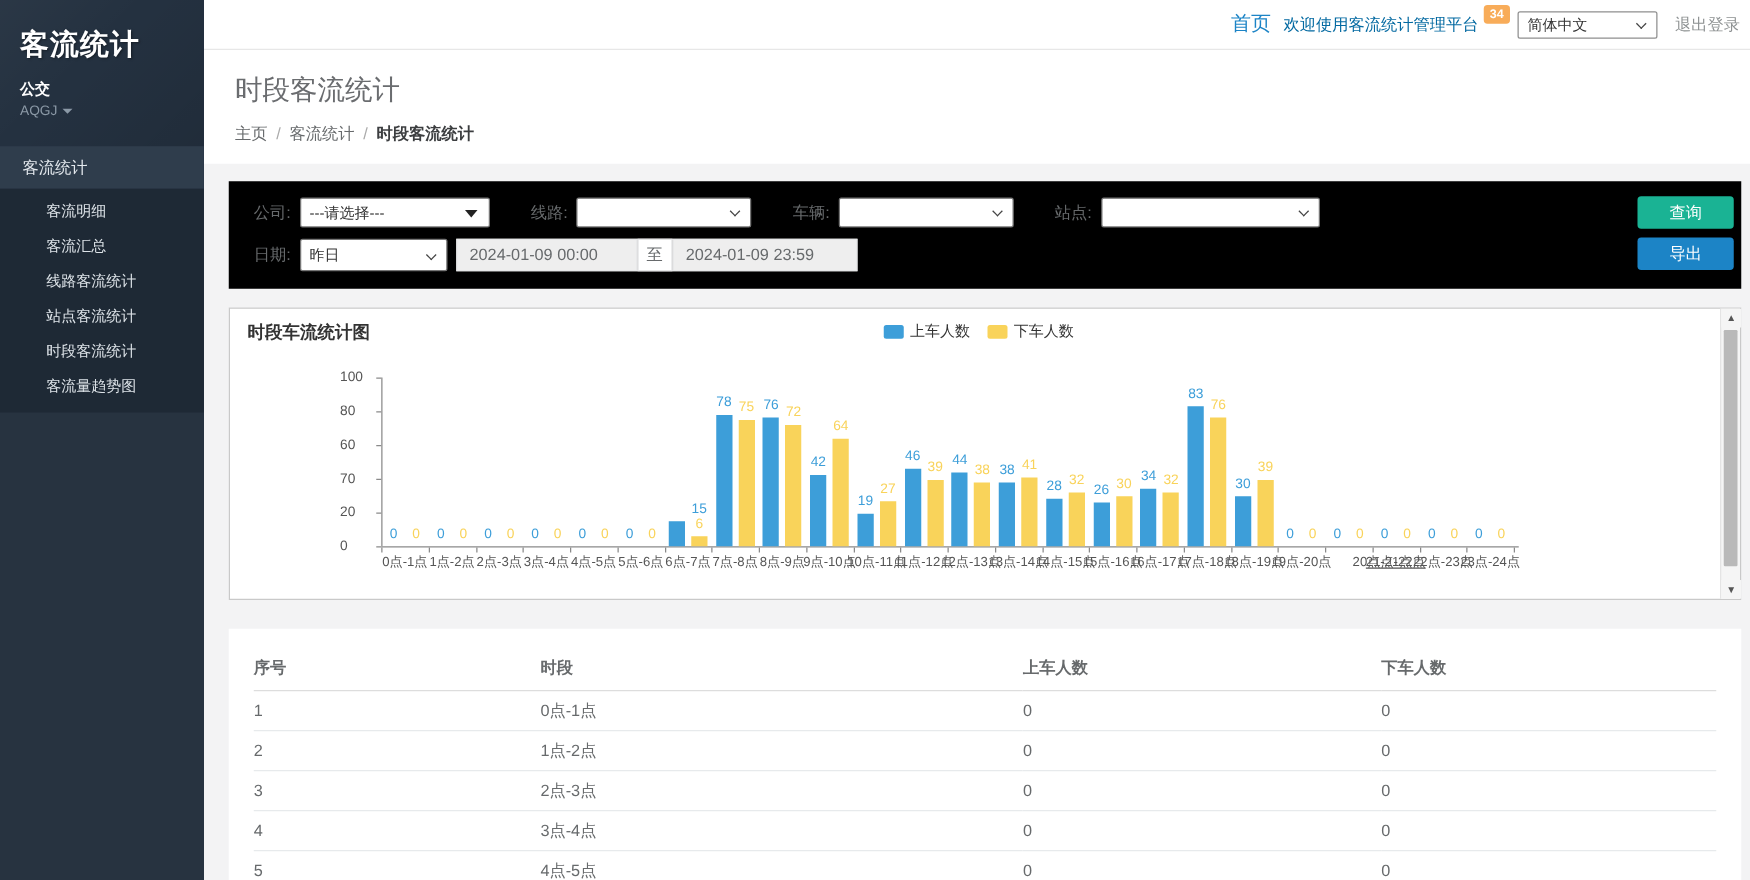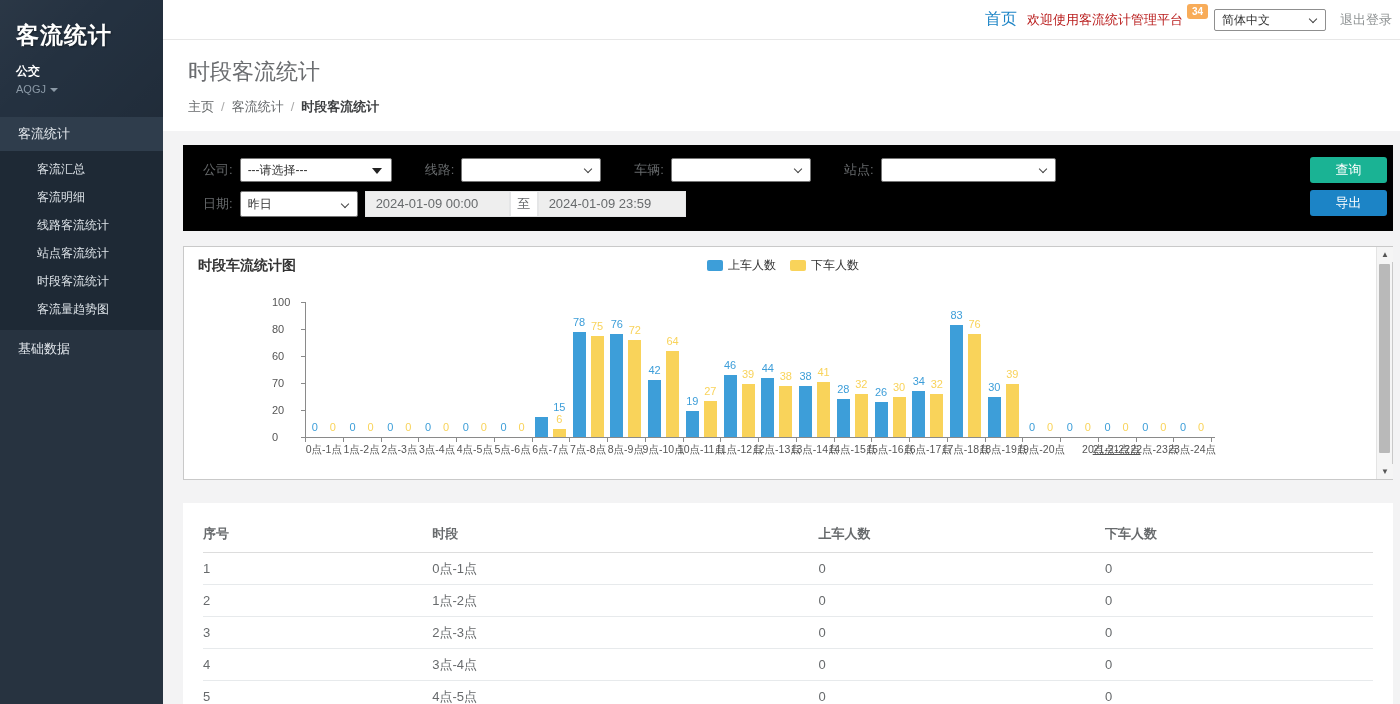--- a/index.html
+++ b/index.html
@@ -26,21 +26,21 @@
   .nav-sub { background:#1e2935; padding:4px 0 7px 0; }
   .nav-sub-item { display:block; padding:5.5px 0 5.5px 37px; color:#dde3e8; font-size:12px; cursor:pointer; }
   .nav-section.plain { padding-top:10px; padding-bottom:10px; }
   
   .main { margin-left:163px; }
   .topbar {
     height:40px; background:#fff; border-bottom:1px solid #e7e7e7;
     display:flex; align-items:center; justify-content:flex-end; padding-right:6px;
   }
   .home-link { color:#1c84c6; font-size:16px; margin-right:10px; cursor:pointer; }
-  .welcome { color:#b91c1c; font-size:13px; }
+  .welcome { color:#0369a1; font-size:13px; }
   .badge {
     background:#f8ac59; color:#fff; font-size:10px; font-weight:bold;
     padding:2px 5px; border-radius:3px; transform:translateY(-8px);
     display:inline-block; margin:0 6px 0 4px;
   }
   .lang-select {
     position:relative; width:112px; height:22px; border:1px solid #8f8f8f; border-radius:2px;
     background:#fff; font-size:12px; color:#333; line-height:20px; padding-left:7px; cursor:pointer; margin-right:14px;
   }
   .logout { color:#8d9192; font-size:13px; margin-right:2px; cursor:pointer; white-space:nowrap; }
@@ -110,28 +110,27 @@
 
 <div class="sidebar">
   <div class="logo-block">
     <div class="logo-title">客流统计</div>
     <div class="logo-org">公交</div>
     <div class="logo-code"><span>AQGJ</span><span class="caret"></span></div>
   </div>
   <nav id="side-menu">
       <a class="nav-section open">客流统计</a>
       <div class="nav-sub">
+        <a class="nav-sub-item">客流明细</a>
         <a class="nav-sub-item">客流汇总</a>
-        <a class="nav-sub-item">客流明细</a>
         <a class="nav-sub-item">线路客流统计</a>
         <a class="nav-sub-item">站点客流统计</a>
         <a class="nav-sub-item">时段客流统计</a>
         <a class="nav-sub-item">客流量趋势图</a>
       </div>
-      <a class="nav-section plain">基础数据</a>
     </nav>
 </div>
 
 <div class="main">
 
   <div class="topbar">
     <span class="home-link">首页</span>
     <span class="welcome">欢迎使用客流统计管理平台</span>
     <span class="badge">34</span>
     <div class="lang-select">

